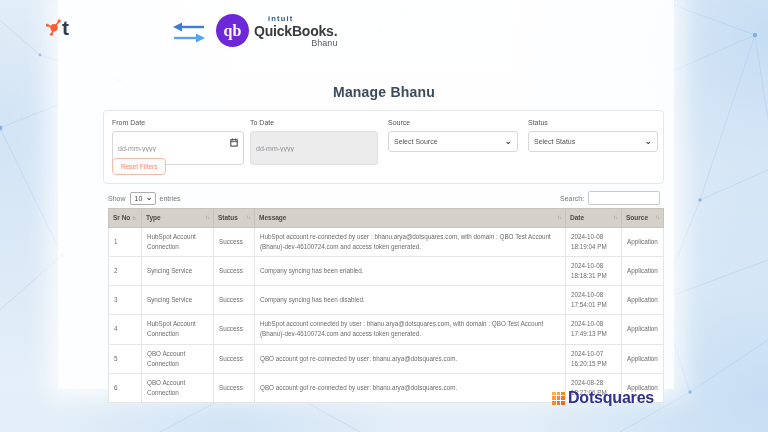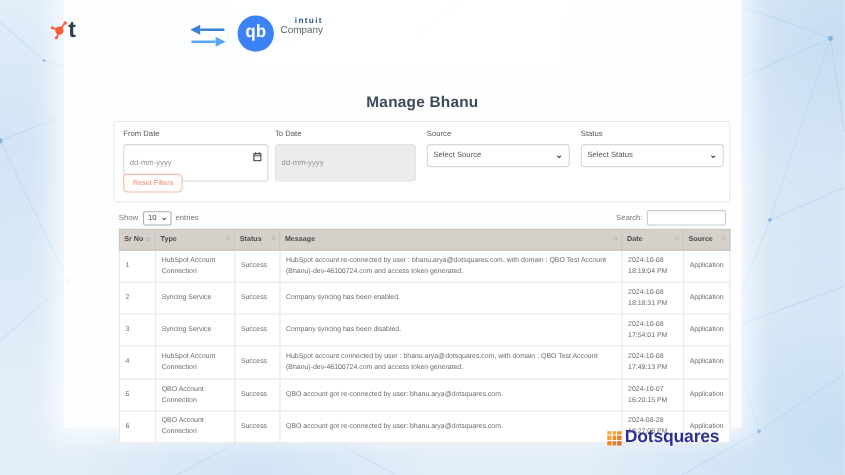--- a/index.html
+++ b/index.html
@@ -23,23 +23,23 @@
   }
   .abs { position:absolute; z-index:2; }
 
   
   .hubspot { left:45px; top:16px; display:flex; align-items:center; }
   .hs-text { font-size:21px; font-weight:700; color:#2e3d50; letter-spacing:-.5px; }
   .sprocket { margin:0 0 2px 1px; }
   .sync { left:170px; top:22px; }
   .qb-wrap { left:216px; top:14px; display:flex; align-items:flex-start; }
   .qb-circle {
-    width:33px; height:33px; border-radius:50%; background:#3b82f6;
+    width:33px; height:33px; border-radius:50%; background:#6d28d9;
     color:#fff; font-weight:700; font-size:16px; line-height:33px; text-align:center;
-    font-family:Liberation Mono, monospace;
+    font-family:Liberation Serif, serif;
   }
   .qb-texts { margin-left:5px; display:flex; flex-direction:column; }
   .intuit { font-size:7.5px; font-weight:700; letter-spacing:1.2px; color:#31568c; margin-left:14px; }
   .qbname { font-size:14px; font-weight:600; color:#393a3d; letter-spacing:-.2px; }
   .qbonline { font-size:9px; color:#5c6066; text-align:right; margin-top:-1px; }
 
   
   .page-title { left:0; top:84px; width:768px; text-align:center;
     font-size:14px; font-weight:600; color:#3c4a5e; letter-spacing:.2px; }
 
@@ -160,21 +160,22 @@
   <line x1="12" y1="5" x2="34" y2="5" stroke="#3b7fd9" stroke-width="2.4"></line>
   <polygon points="12,0.5 12,9.5 3,5" fill="#3b7fd9"></polygon>
   <line x1="4" y1="16" x2="26" y2="16" stroke="#55a5f2" stroke-width="2.4"></line>
   <polygon points="26,11.5 26,20.5 35,16" fill="#55a5f2"></polygon>
 </svg>
 
 <div class="abs qb-wrap">
   <div class="qb-circle">qb</div>
   <div class="qb-texts">
     <span class="intuit">intuit</span>
-    <span class="qbonline">Company</span>
+    <span class="qbname">QuickBooks.</span>
+    <span class="qbonline">Bhanu</span>
   </div>
 </div>
 
 <div class="abs page-title">Manage Bhanu</div>
 
 <div class="abs filter-card">
   <div class="fgroup f-fromdate">
     <label>From Date</label>
     <div class="tbox">
       <input type="text" placeholder="dd-mm-yyyy" style="">

